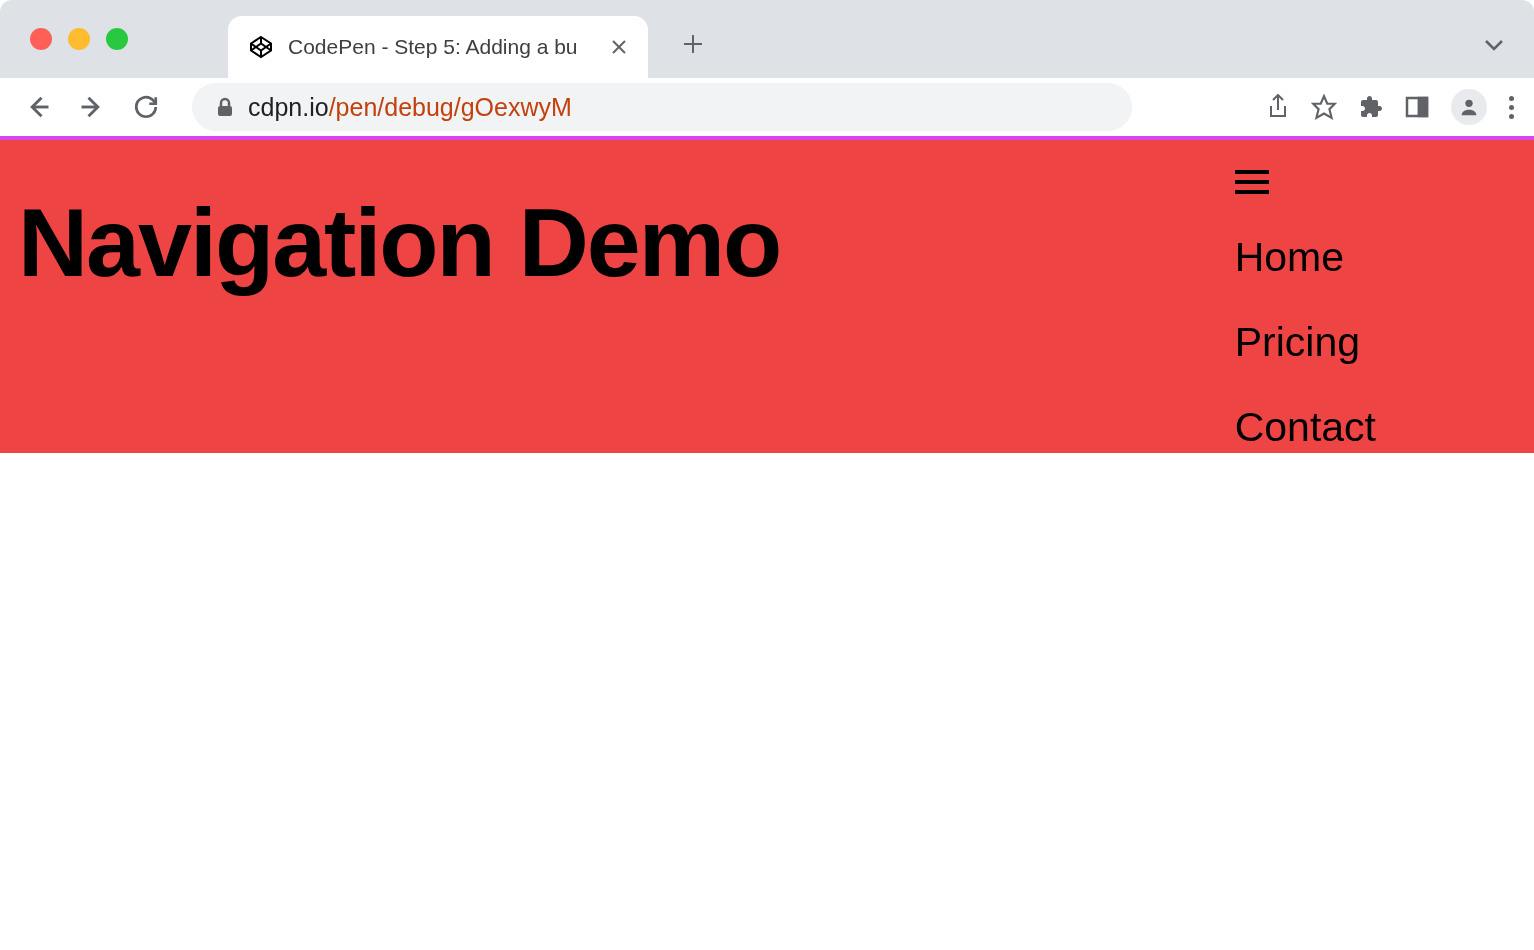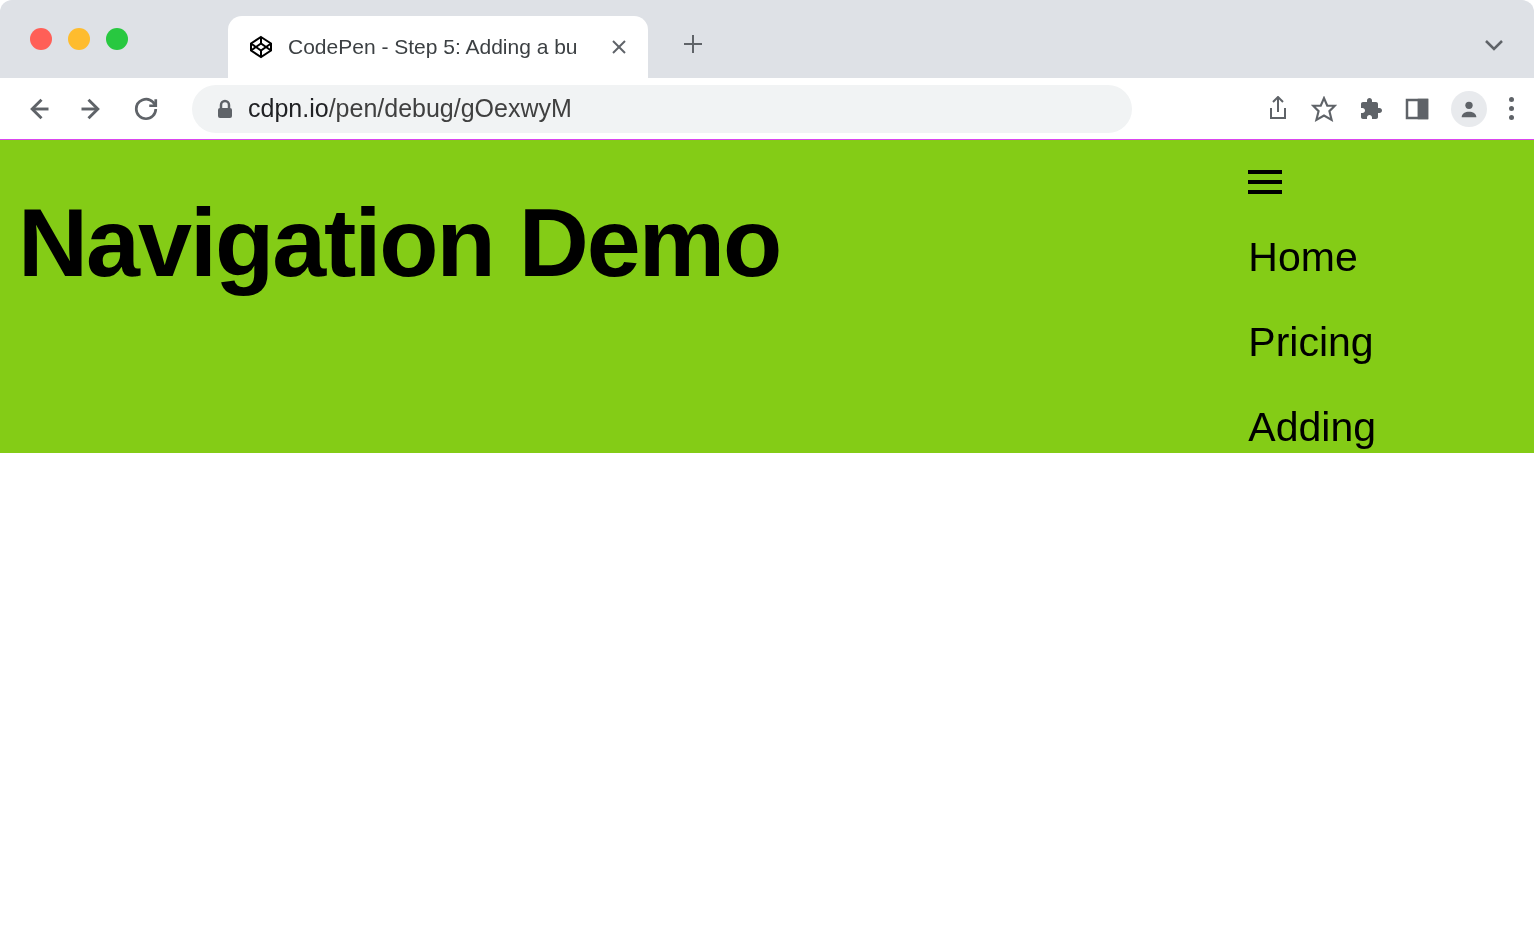--- a/index.html
+++ b/index.html
@@ -109,21 +109,21 @@
       margin-top: 10px;
     }
     
     .toolbar {
       background: #fff;
       height: 62px;
       display: flex;
       align-items: center;
       padding: 0 20px;
       gap: 18px;
-      border-bottom: 1px solid #d946ef;
+      border-bottom: 4px solid #d946ef;
     }
     
     .nav-btn {
       width: 36px;
       height: 36px;
       display: flex;
       align-items: center;
       justify-content: center;
       color: #5f6368;
       cursor: pointer;
@@ -147,21 +147,21 @@
       display: flex;
       align-items: center;
     }
     
     .url-text {
       font-size: 25px;
       color: #202124;
       display: flex;
     }
     .url-domain { color: #202124; }
-    .url-path { color: #404040; }
+    .url-path { color: #c2410c; }
     
     .toolbar-right {
       display: flex;
       align-items: center;
       gap: 22px;
       margin-left: auto;
     }
     
     .toolbar-icon {
       color: #5f6368;
@@ -190,21 +190,21 @@
       width: 5px;
       height: 5px;
       background: #5f6368;
       border-radius: 50%;
     }
     
     
     .page-content {
       display: flex;
       padding: 30px 18px 0 18px;
-      background: #84cc16;
+      background: #ef4444;
     }
     
     .page-title {
       font-size: 97px;
       font-weight: 800;
       letter-spacing: -2px;
       color: #000;
       line-height: 1.1;
       margin-top: 20px;
     }
@@ -366,16 +366,16 @@
   <h1 class="page-title">Navigation Demo</h1>
   <div class="nav-area">
     <div class="hamburger">
       <span></span>
         <span></span>
         <span></span>
     </div>
     <ul class="nav-list">
       <li class="nav-item">Home</li>
       <li class="nav-item">Pricing</li>
-      <li class="nav-item">Adding</li>
+      <li class="nav-item">Contact</li>
     </ul>
   </div>
 </div>
 
 </body></html>

